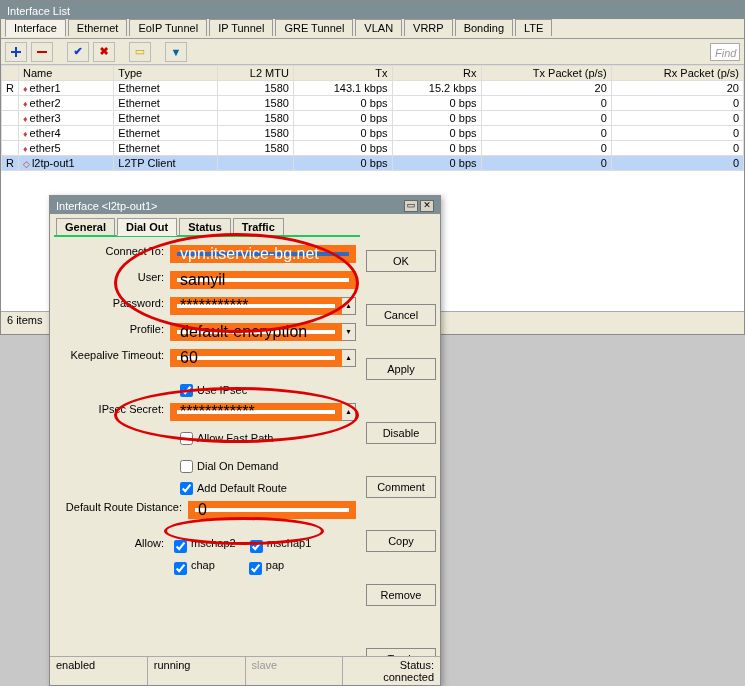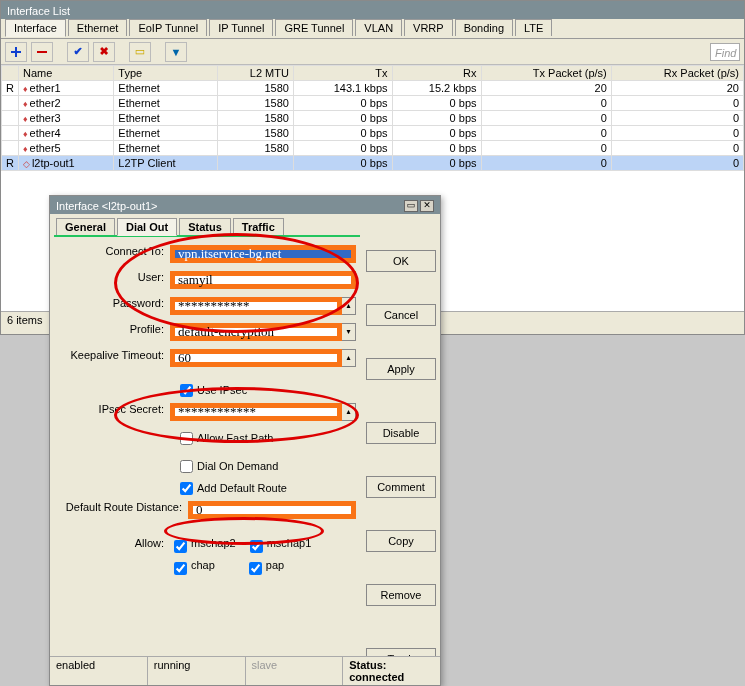--- a/index.html
+++ b/index.html
@@ -158,25 +158,25 @@
     height: 20px;
   }
   .flabel {
     width: 112px;
     text-align: right;
     padding-right: 6px;
   }
   .finput {
     flex: 1;
     height: 18px;
-    border: 5px solid #f97316;
+    border: 7px solid #f97316;
     background: #fff;
     padding: 0 3px;
-    font-size: 13px;
-    font-family: Liberation Serif, serif;
+    font-size: 16px;
+    font-family: Liberation Sans, sans-serif;
     display: flex;
     align-items: center;
   }
   .finput.sel { background: #316ac5; color: #fff; }
   .farrow {
     width: 14px; height: 18px;
     border: 1px solid #888;
     border-left: none;
     background: #ece9d8;
     text-align: center;
@@ -220,21 +220,21 @@
     display: flex;
     border-top: 1px solid #aaa;
     background: #ece9d8;
     font-size: 11px;
   }
   .dlg-status > div {
     padding: 2px 6px;
     border-right: 1px solid #aaa;
     flex: 1;
   }
-  .dlg-status > div:last-child { border-right: none; font-weight: bold; }
+  .dlg-status > div:last-child { text-align: right; border-right: none; }
   
   .ann {
     position: absolute;
     border: 3px solid #d00;
     border-radius: 50%;
     pointer-events: none;
     z-index: 10;
   }
   svg.plus { width: 14px; height: 14px; }
 </style>

